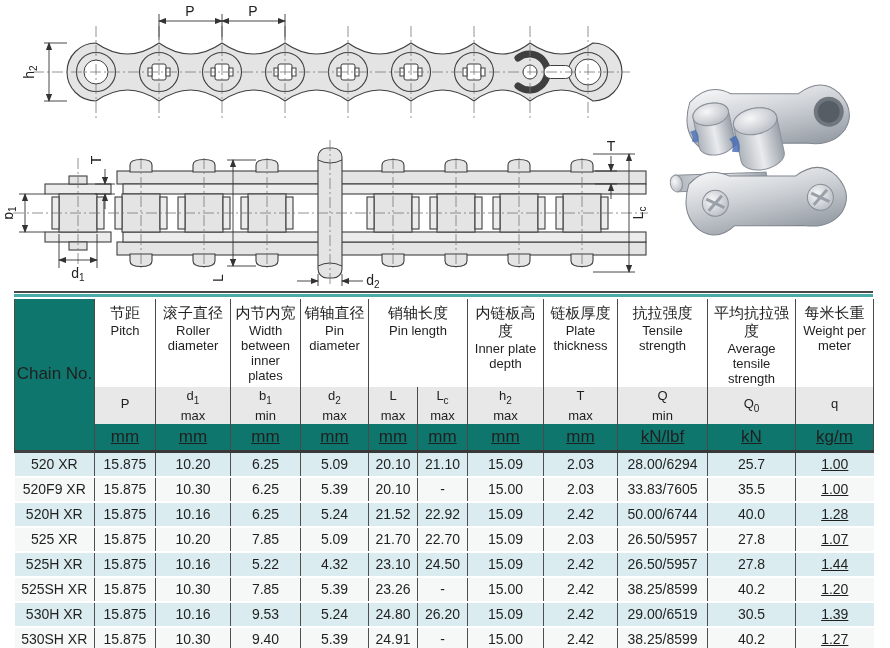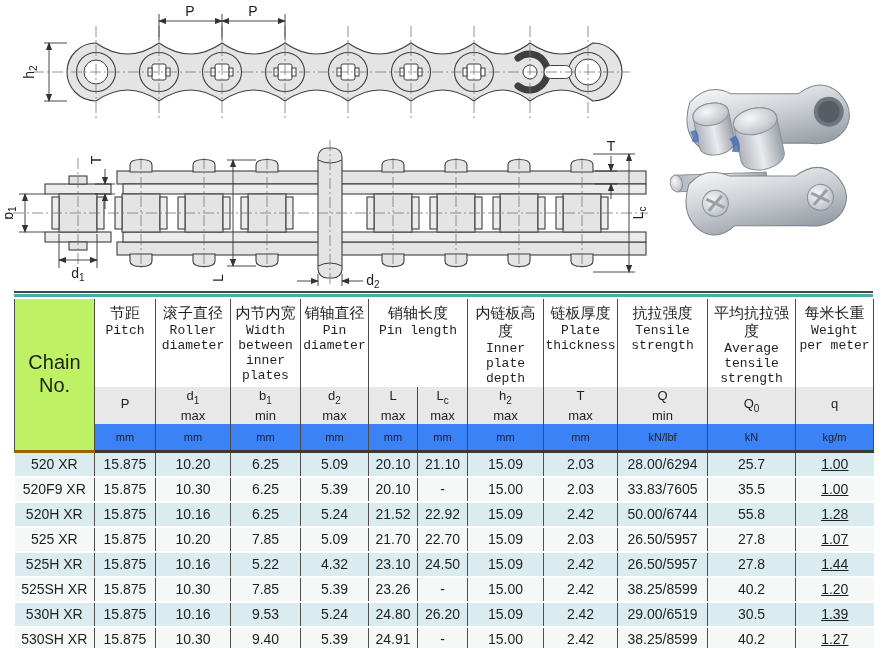--- a/index.html
+++ b/index.html
@@ -8,25 +8,25 @@
   #side-view{position:absolute;left:18px;top:4px;}
   #plan-view{position:absolute;left:5px;top:138px;}
   #render3d{position:absolute;left:645px;top:58px;}
   .table-wrap{position:absolute;left:14px;top:291px;width:859px;}
   .top-dark{height:2px;background:#474747;}
   .top-teal{height:3px;background:#4aaca8;margin-top:1px;margin-bottom:2px;}
   table{width:859px;table-layout:fixed;border-collapse:collapse;font-family:"Liberation Sans",sans-serif;}
   thead th,thead td{border-left:1px solid #4a4a4a;border-right:1px solid #4a4a4a;font-weight:normal;text-align:center;}
   tr.band-top th{height:80px;vertical-align:top;padding-top:5px;background:#fff;}
   tr.band-top .cn{font-size:15px;line-height:18px;}
-  tr.band-top .en{font-size:13px;line-height:15px;margin-top:1px;font-family:Liberation Mono, monospace;}
-  td.chainno{vertical-align:middle;font-size:20px;background:#bef264;border-bottom:3px solid #a16207;}
+  tr.band-top .en{font-size:13px;line-height:15px;margin-top:1px;}
+  td.chainno{vertical-align:middle;font-size:17px;background:#0f766e;border-bottom:3px solid #404040;}
   tr.band-sym td{height:32px;background:#e8e8e8;font-size:13px;line-height:15px;vertical-align:middle;}
   tr.band-sym .qual{display:block;}
-  tr.band-unit td{height:24px;background:#3b82f6;font-size:11px;vertical-align:middle;border-bottom:3px solid #383838;}
+  tr.band-unit td{height:24px;background:#0f766e;font-size:17px;vertical-align:middle;border-bottom:3px solid #383838;text-decoration:underline;}
   sub{font-size:10px;}
   tbody td{height:21px;font-size:14px;text-align:center;vertical-align:middle;
     border-left:1px solid #4f4f4f;border-right:1px solid #4f4f4f;border-bottom:2px solid #ffffff;}
   tbody td:first-child{border-left:none;margin-top:45px;}
   tbody td:last-child{border-right:none;text-decoration:underline;}
   tbody tr:nth-child(odd){background:#dbecf0;}
   tbody tr:nth-child(even){background:#f6f7f7;}
   svg text{font-family:"Liberation Sans",sans-serif;font-size:14px;fill:#222;}
   .dim{stroke:#333;stroke-width:0.9;fill:none;}
   .cline{stroke:#777;stroke-width:0.8;fill:none;stroke-dasharray:11 3 2 3;}
@@ -455,21 +455,21 @@
         <td>520H XR</td>
         <td>15.875</td>
           <td>10.16</td>
           <td>6.25</td>
           <td>5.24</td>
           <td>21.52</td>
           <td>22.92</td>
           <td>15.09</td>
           <td>2.42</td>
           <td>50.00/6744</td>
-          <td>55.8</td>
+          <td>40.0</td>
           <td>1.28</td>
       </tr>
       <tr>
         <td>525 XR</td>
         <td>15.875</td>
           <td>10.20</td>
           <td>7.85</td>
           <td>5.09</td>
           <td>21.70</td>
           <td>22.70</td>

